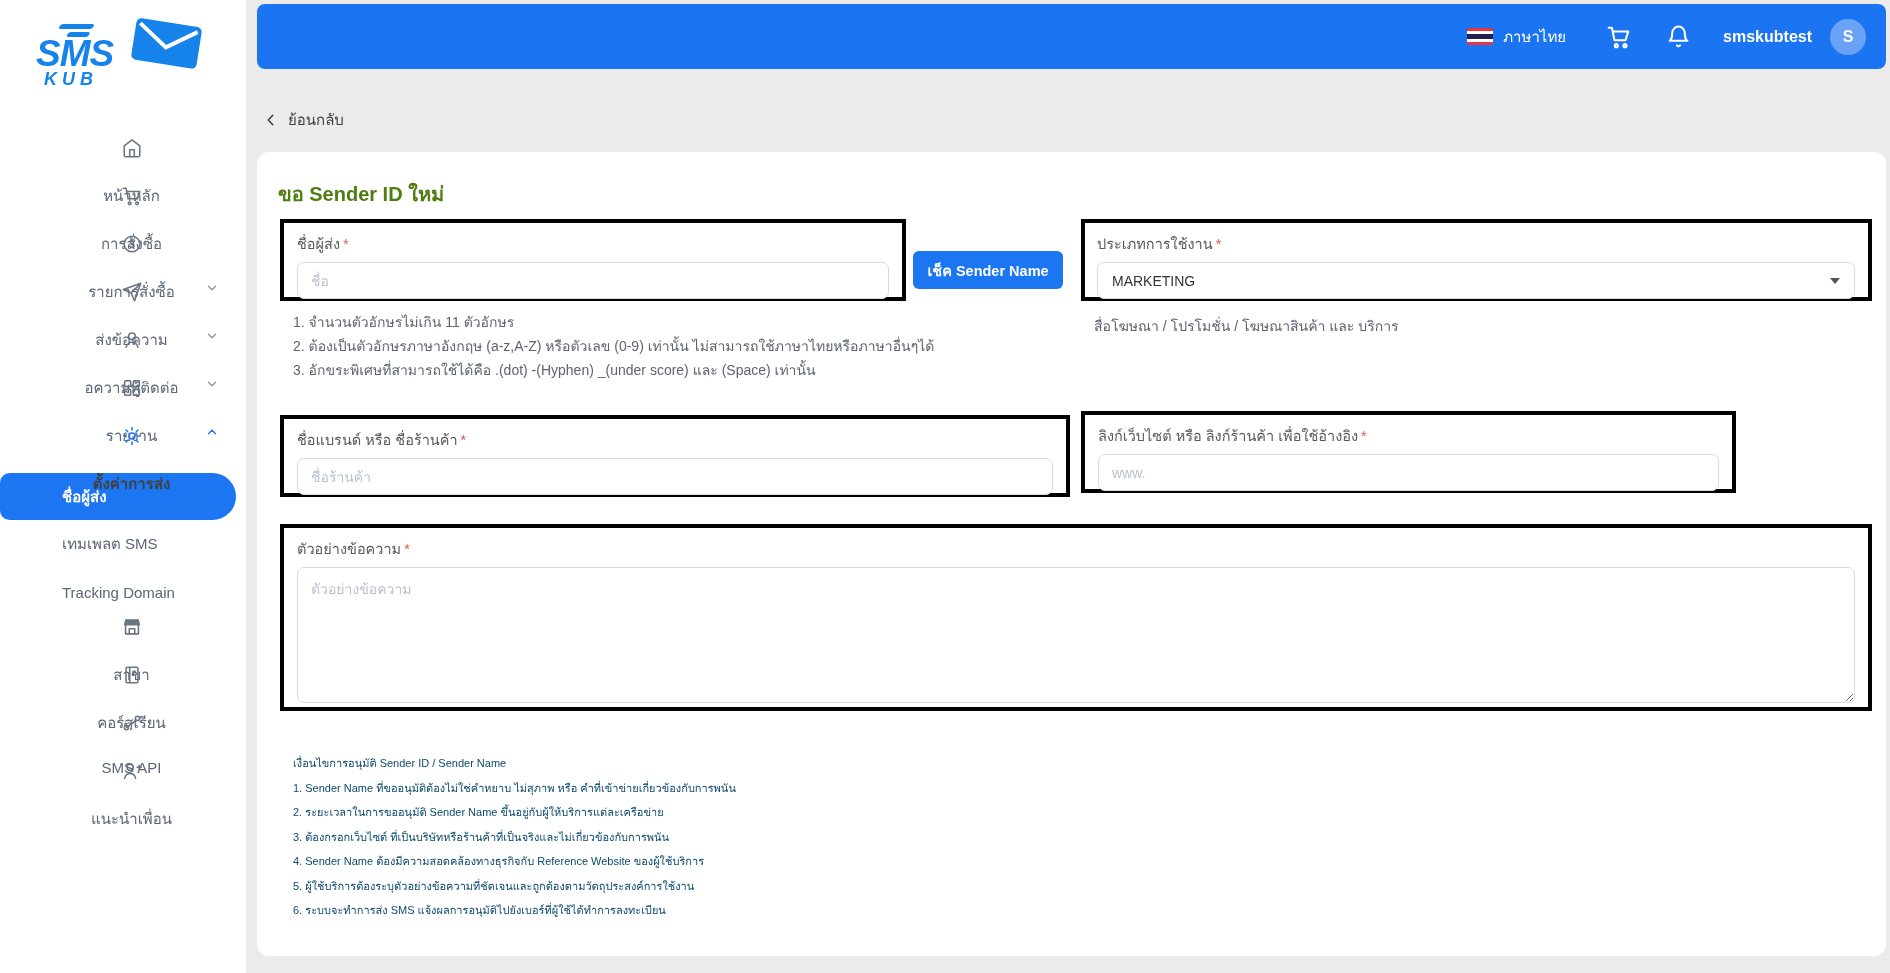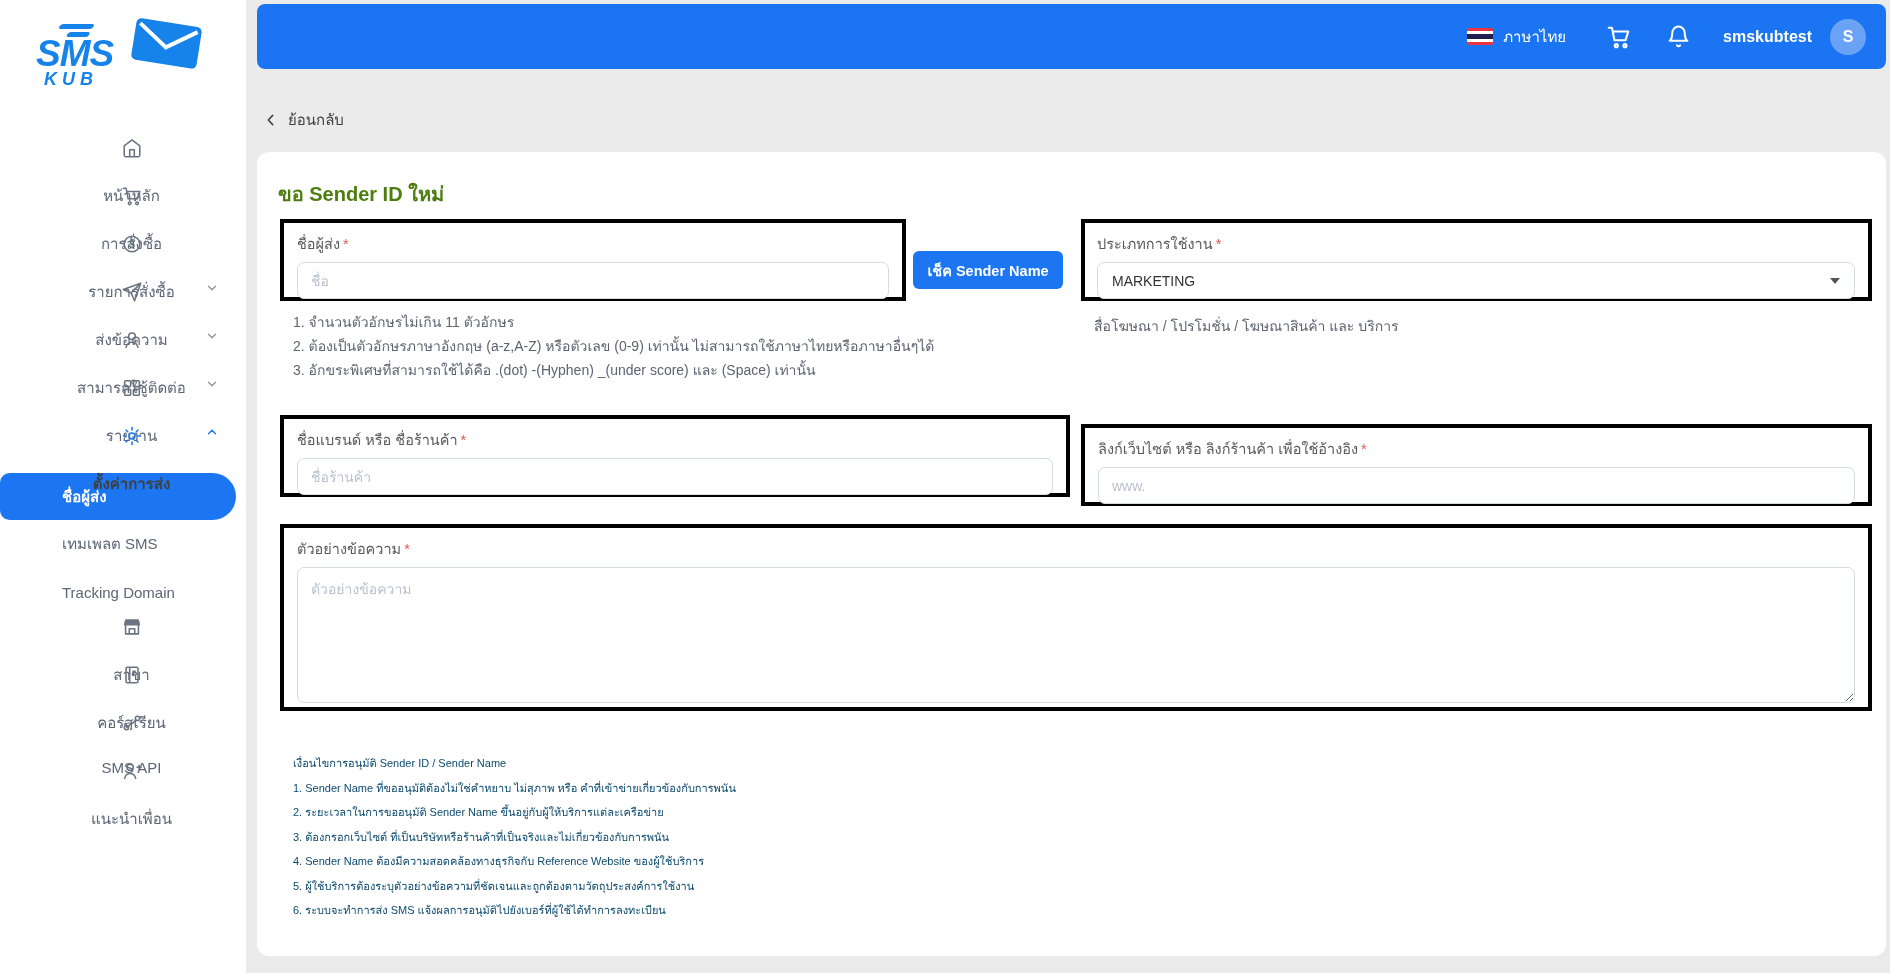--- a/index.html
+++ b/index.html
@@ -47,21 +47,21 @@
 
   
   .card { position:absolute; left:257px; top:152px; width:1629px; height:804px; background:#fff;
           border-radius:12px; z-index:2; }
   .card-title { position:absolute; left:21px; top:26px; font-size:20px; font-weight:bold; color:#4d7c0f; }
 
   .rbox { position:absolute; border:4px solid #000000; padding:9px 13px; background:#fff; }
   #box-sender  { left:23px;  top:67px;  width:626px;  height:82px; }
   #box-usage   { left:824px; top:67px;  width:791px;  height:82px;padding-left:12px; }
   #box-brand   { left:23px;  top:263px; width:790px;  height:82px; }
-  #box-website { left:824px; top:272px; width:791px;  height:82px; }
+  #box-website { left:824px; top:259px; width:655px;  height:82px; }
   #box-example { left:23px;  top:372px; width:1592px; height:187px; }
 
   .f-label { font-size:14.5px; color:#5a5a5a; margin-bottom:7px; display:block; }
   .req { color:#e0584e; margin-left:3px; }
   input.f-input { width:100%; height:37px; border:1px solid #d6dbe1; border-radius:7px;
                   font-size:14px; color:#333; padding:0 13px; font-family:inherit; outline:none; }
   input::placeholder, textarea::placeholder { color:#b9c1cd; }
   .f-select { width:100%; height:37px; border:1px solid #d6dbe1; border-radius:7px; background:#fff;
               display:flex; align-items:center; justify-content:space-between; padding:0 14px;
               font-size:14px; color:#333; cursor:pointer; }
@@ -135,21 +135,21 @@
             <polyline points="6 9 12 15 18 9"></polyline>
           </svg>
         </span>
     </div>
 
     <div class="nav-item">
       <svg class="mi" viewBox="0 0 24 24" fill="none" stroke="currentColor" stroke-width="1.7" stroke-linecap="round">
           <circle cx="12" cy="8" r="3.6"></circle>
           <path d="M5.5 20 c1 -3.8 3.5 -5.6 6.5 -5.6 s5.5 1.8 6.5 5.6"></path>
         </svg>
-      <span>สามารถใชู้ติดต่อ</span>
+      <span>อความทู้ติดต่อ</span>
       <span class="chev">
           <svg width="14" height="14" viewBox="0 0 24 24" fill="none" stroke="currentColor" stroke-width="2.2" stroke-linecap="round">
             <polyline points="6 9 12 15 18 9"></polyline>
           </svg>
         </span>
     </div>
 
     <div class="nav-item">
       <svg class="mi" viewBox="0 0 24 24" fill="none" stroke="currentColor" stroke-width="1.7">
           <rect x="4" y="4" width="6.5" height="6.5" rx="1"></rect>

